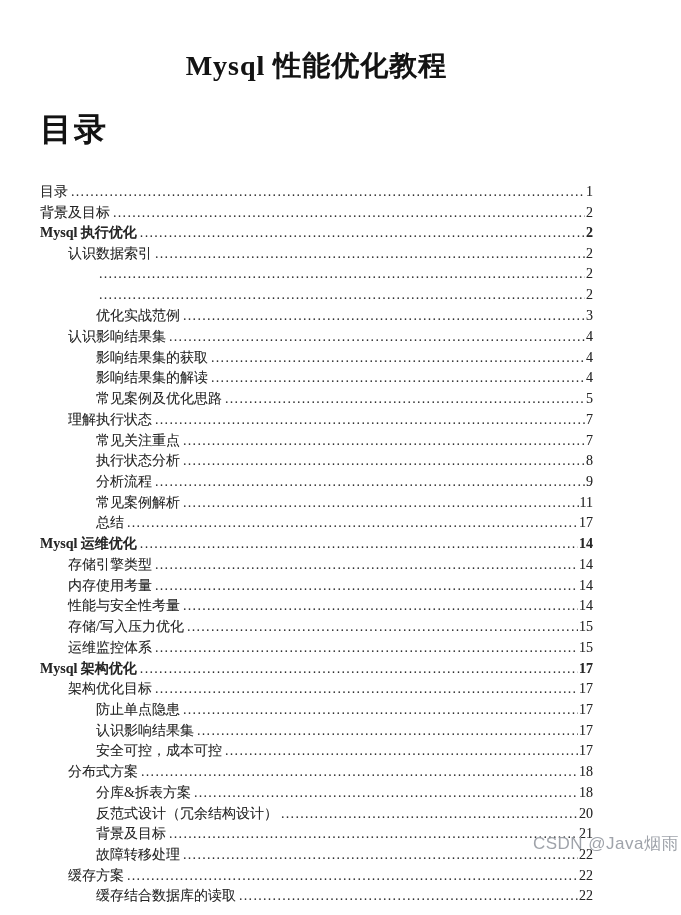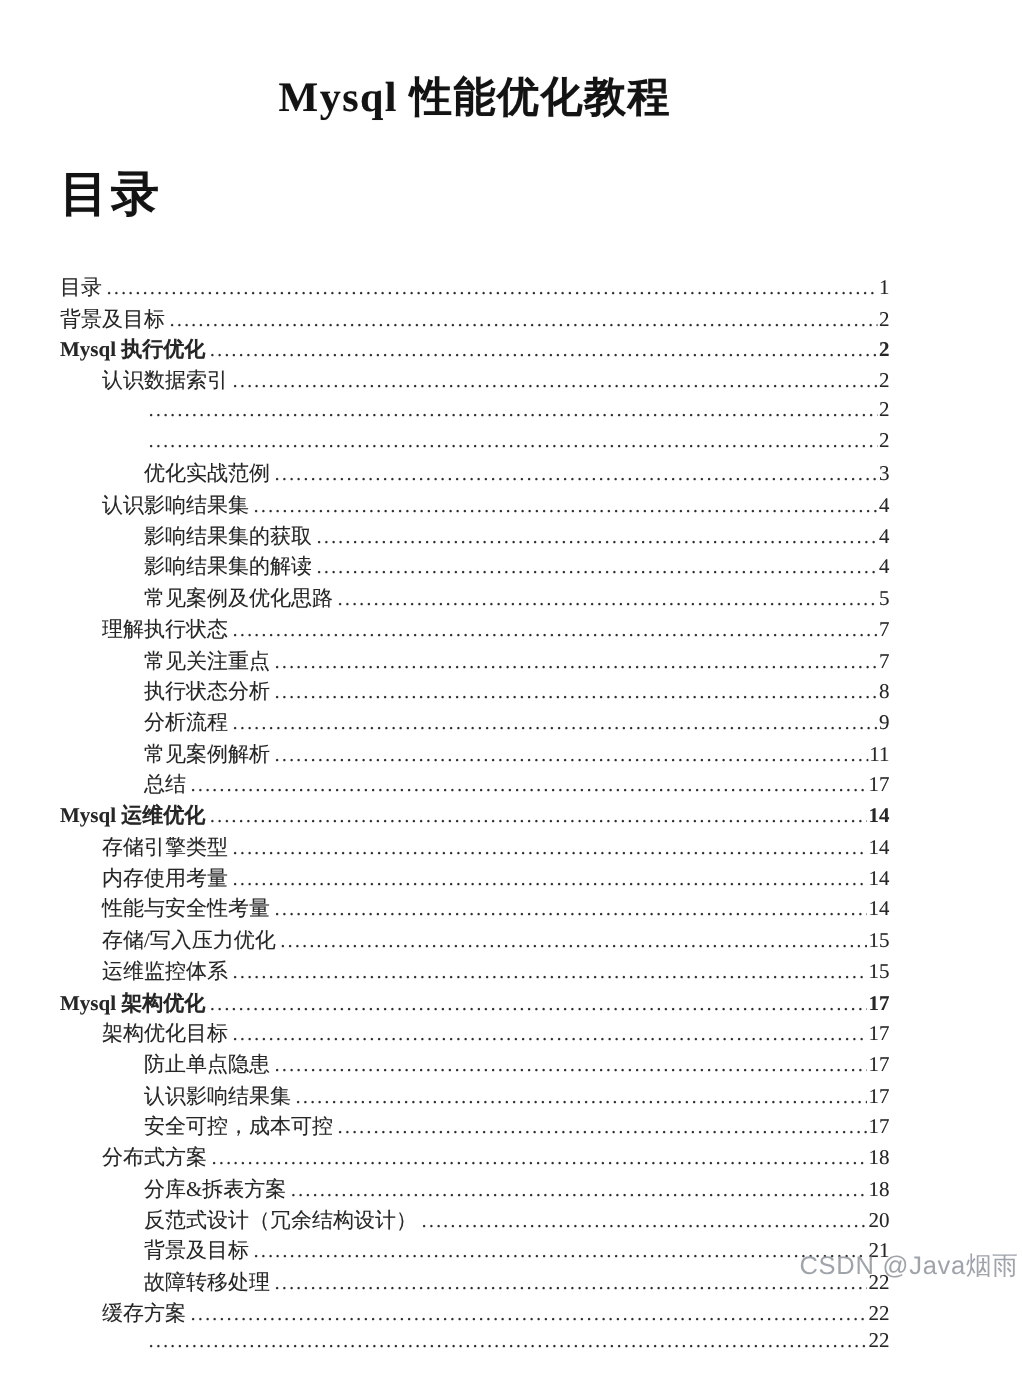--- a/index.html
+++ b/index.html
@@ -256,19 +256,20 @@
         <span class="toc-title">故障转移处理</span>
         <span class="toc-leader">................................................................................................................................................................................................................................................</span>
         <span class="toc-page">22</span>
       </div>
       <div class="toc-row lvl1">
         <span class="toc-title">缓存方案</span>
         <span class="toc-leader">................................................................................................................................................................................................................................................</span>
         <span class="toc-page">22</span>
       </div>
       <div class="toc-row lvl2">
+        <span class="toc-title">缓存结合数据库的读取</span>
         <span class="toc-leader">................................................................................................................................................................................................................................................</span>
         <span class="toc-page">22</span>
       </div>
     </div>
 
   <div class="watermark">CSDN @Java烟雨</div>
 </div>
 
 </body></html>

